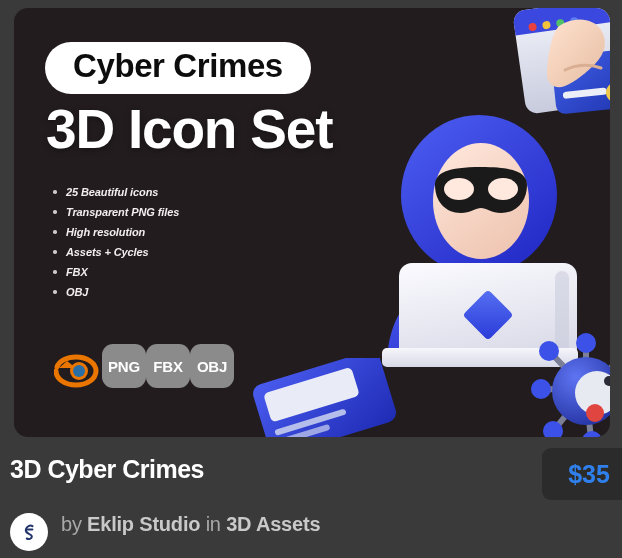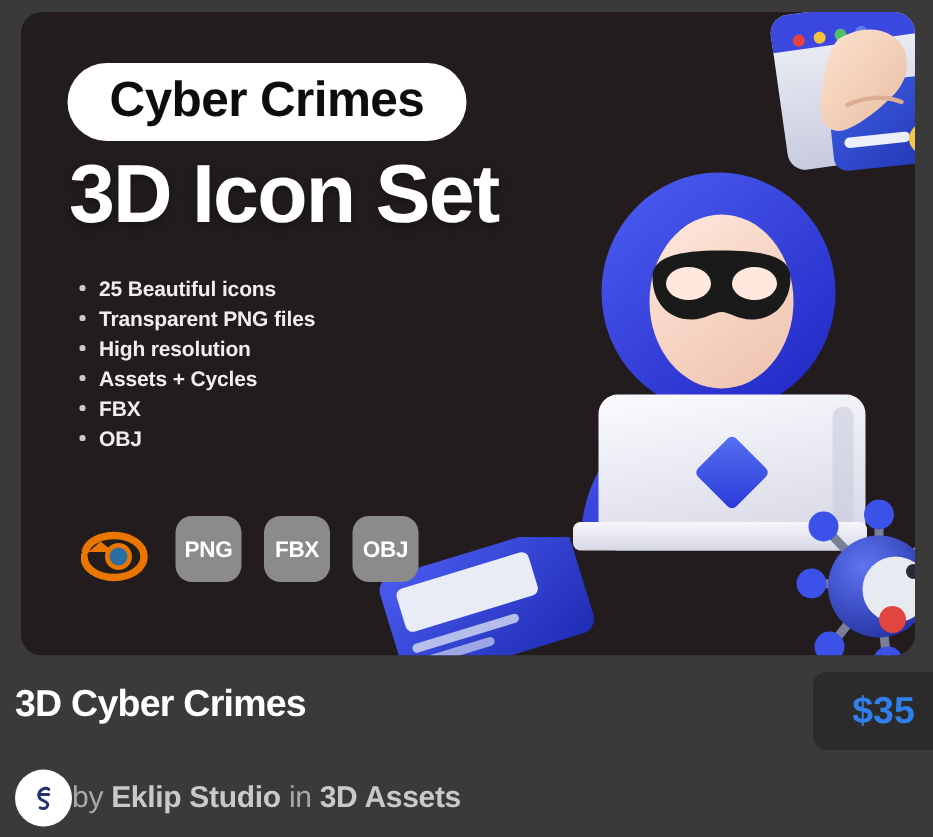--- a/index.html
+++ b/index.html
@@ -66,44 +66,44 @@
   }
 
   .feature-list {
     list-style: none;
     margin: 24px 0 0 6px;
     padding: 0;
   }
   .feature-list li {
     position: relative;
     color: #f2eeef;
-    font-size: 14px;
+    font-size: 11px;
     font-weight: bold;
     line-height: 20px;
     padding-left: 15px;
     letter-spacing: -0.1px;
+    font-style: italic;
   }
   .feature-list li::before {
     content: "";
     position: absolute;
     left: 2px;
     top: 8px;
     width: 3.5px;
     height: 3.5px;
     border-radius: 50%;
     background: #cfc8ca;
   }
 
   
   .format-row {
     position: absolute;
     left: 40px;
     top: 336px;
     display: flex;
-    gap: 15px;
     z-index: 6;
   }
   .blender-logo {
     width: 48px;
     height: 44px;
     position: relative;
   }
   .format-badge {
     width: 44px;
     height: 44px;
@@ -162,21 +162,21 @@
     align-items: center;
     justify-content: center;
     margin-left: 11px;
   }
 
   .byline-row {
     position: absolute;
     left: 10px;
     top: 76px;
     display: flex;
-    align-items: center;
+    gap: 13px;
   }
 
   .studio-avatar {
     width: 38px;
     height: 38px;
     border-radius: 50%;
     background: #ffffff;
     display: flex;
     align-items: center;
     justify-content: center;

